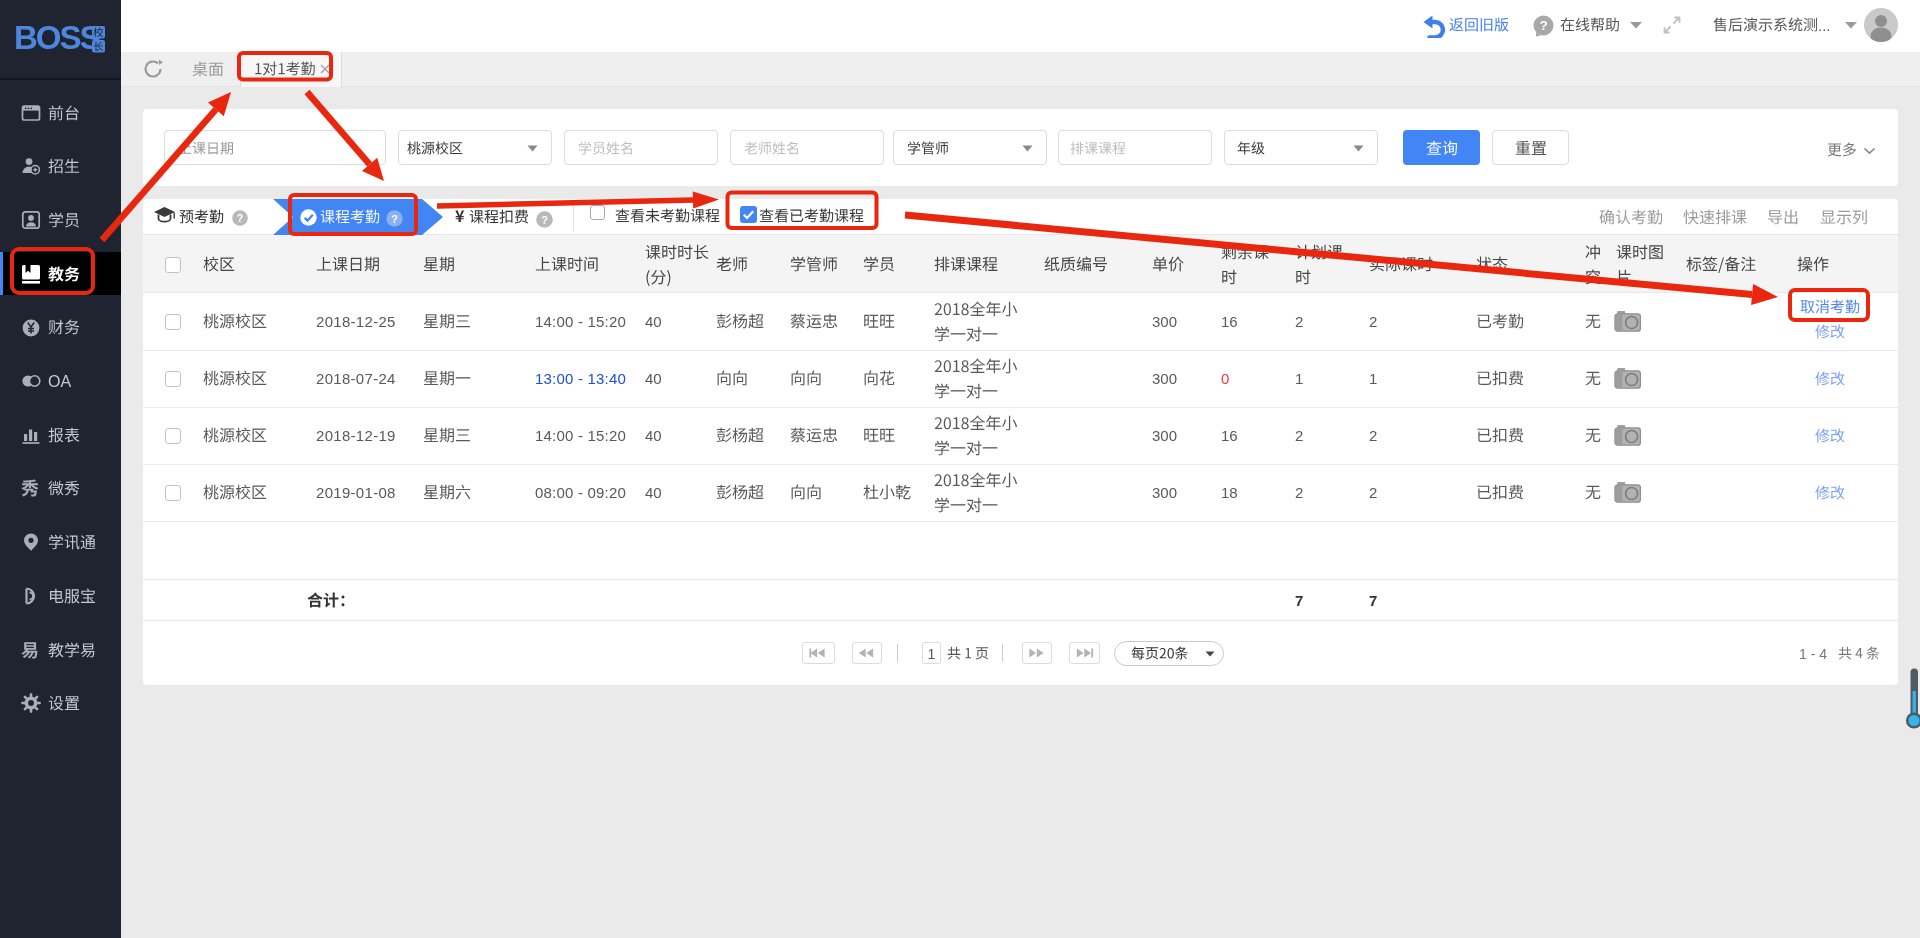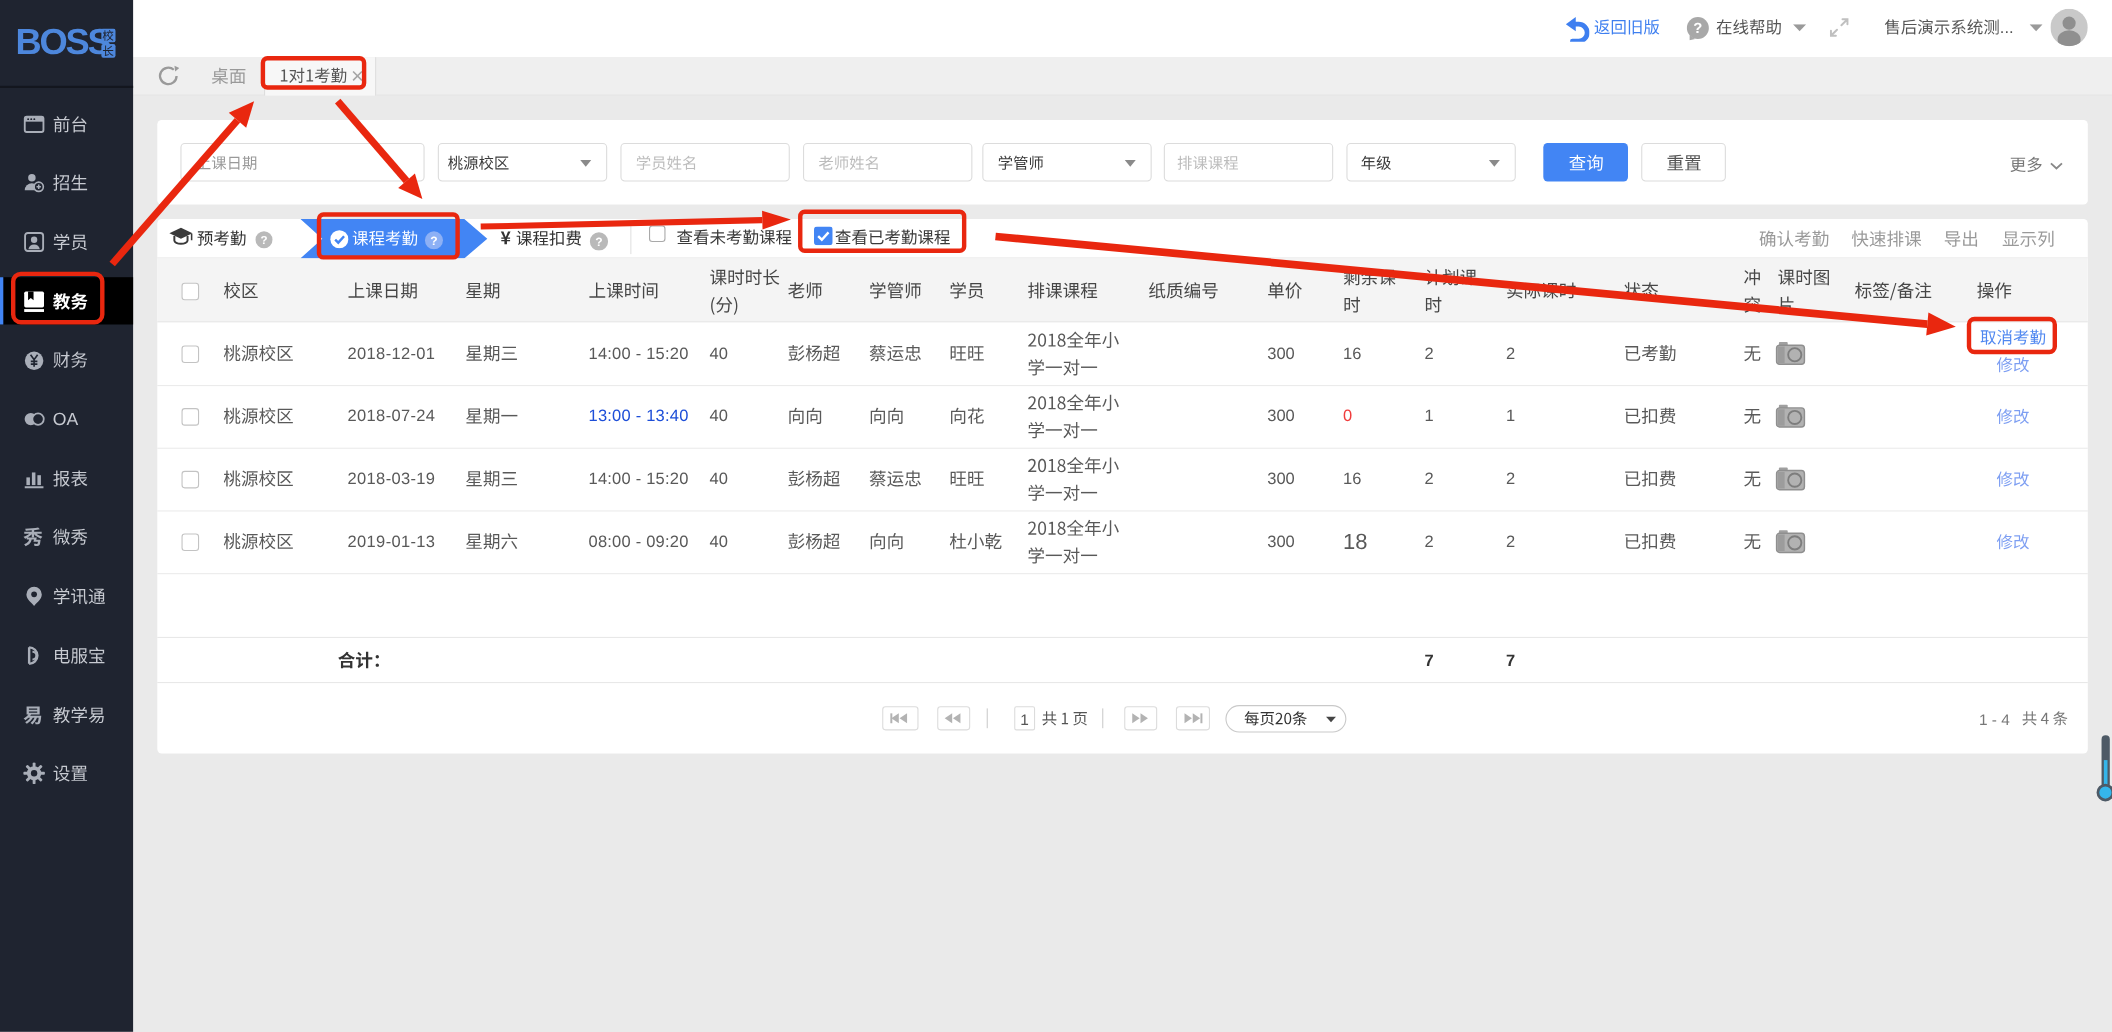--- a/index.html
+++ b/index.html
@@ -620,21 +620,21 @@
 <div class="abs" style="left:143px;top:350.0px;width:1755px;height:1px;background:#ebebeb"></div>
 <div class="abs" style="left:165px;top:313.5px;width:16px;height:16px;background:#fff;border:1.5px solid #c3c3c3;border-radius:3px"></div>
 <div class="at" style="left:203.0px;top:313.3px">
       <svg class="vt" width="65" height="20" fill="#595959">
         <use href="#g52" transform="translate(0.0,14.08) scale(0.01600,-0.01600)"></use>
         <use href="#g53" transform="translate(16.0,14.08) scale(0.01600,-0.01600)"></use>
         <use href="#g21" transform="translate(32.0,14.08) scale(0.01600,-0.01600)"></use>
         <use href="#g54" transform="translate(48.0,14.08) scale(0.01600,-0.01600)"></use>
       </svg>
     </div>
-<div class="at " style="left:316.0px;top:312.0px;font-size:15px;color:#595959;font-weight:normal;letter-spacing:0.3px;line-height:20px">2018-12-01</div>
+<div class="at " style="left:316.0px;top:312.0px;font-size:15px;color:#595959;font-weight:normal;letter-spacing:0.3px;line-height:20px">2018-12-25</div>
 <div class="at" style="left:423.0px;top:313.3px">
       <svg class="vt" width="49" height="20" fill="#595959">
         <use href="#g84" transform="translate(0.0,14.08) scale(0.01600,-0.01600)"></use>
         <use href="#g51" transform="translate(16.0,14.08) scale(0.01600,-0.01600)"></use>
         <use href="#g115" transform="translate(32.0,14.08) scale(0.01600,-0.01600)"></use>
       </svg>
     </div>
 <div class="at " style="left:535.0px;top:312.0px;font-size:15px;color:#595959;font-weight:normal;letter-spacing:0.2px;line-height:20px">14:00 - 15:20</div>
 <div class="at " style="left:645.0px;top:312.0px;font-size:15px;color:#595959;font-weight:normal;letter-spacing:0.0px;line-height:20px">40</div>
 <div class="at" style="left:716.0px;top:313.3px">
@@ -800,21 +800,21 @@
 <div class="abs" style="left:143px;top:464.0px;width:1755px;height:1px;background:#ebebeb"></div>
 <div class="abs" style="left:165px;top:427.5px;width:16px;height:16px;background:#fff;border:1.5px solid #c3c3c3;border-radius:3px"></div>
 <div class="at" style="left:203.0px;top:427.3px">
       <svg class="vt" width="65" height="20" fill="#595959">
         <use href="#g52" transform="translate(0.0,14.08) scale(0.01600,-0.01600)"></use>
         <use href="#g53" transform="translate(16.0,14.08) scale(0.01600,-0.01600)"></use>
         <use href="#g21" transform="translate(32.0,14.08) scale(0.01600,-0.01600)"></use>
         <use href="#g54" transform="translate(48.0,14.08) scale(0.01600,-0.01600)"></use>
       </svg>
     </div>
-<div class="at " style="left:316.0px;top:426.0px;font-size:15px;color:#595959;font-weight:normal;letter-spacing:0.3px;line-height:20px">2018-03-19</div>
+<div class="at " style="left:316.0px;top:426.0px;font-size:15px;color:#595959;font-weight:normal;letter-spacing:0.3px;line-height:20px">2018-12-19</div>
 <div class="at" style="left:423.0px;top:427.3px">
       <svg class="vt" width="49" height="20" fill="#595959">
         <use href="#g84" transform="translate(0.0,14.08) scale(0.01600,-0.01600)"></use>
         <use href="#g51" transform="translate(16.0,14.08) scale(0.01600,-0.01600)"></use>
         <use href="#g115" transform="translate(32.0,14.08) scale(0.01600,-0.01600)"></use>
       </svg>
     </div>
 <div class="at " style="left:535.0px;top:426.0px;font-size:15px;color:#595959;font-weight:normal;letter-spacing:0.2px;line-height:20px">14:00 - 15:20</div>
 <div class="at " style="left:645.0px;top:426.0px;font-size:15px;color:#595959;font-weight:normal;letter-spacing:0.0px;line-height:20px">40</div>
 <div class="at" style="left:716.0px;top:427.3px">
@@ -887,21 +887,21 @@
 <div class="abs" style="left:143px;top:521.0px;width:1755px;height:1px;background:#ebebeb"></div>
 <div class="abs" style="left:165px;top:484.5px;width:16px;height:16px;background:#fff;border:1.5px solid #c3c3c3;border-radius:3px"></div>
 <div class="at" style="left:203.0px;top:484.3px">
       <svg class="vt" width="65" height="20" fill="#595959">
         <use href="#g52" transform="translate(0.0,14.08) scale(0.01600,-0.01600)"></use>
         <use href="#g53" transform="translate(16.0,14.08) scale(0.01600,-0.01600)"></use>
         <use href="#g21" transform="translate(32.0,14.08) scale(0.01600,-0.01600)"></use>
         <use href="#g54" transform="translate(48.0,14.08) scale(0.01600,-0.01600)"></use>
       </svg>
     </div>
-<div class="at " style="left:316.0px;top:483.0px;font-size:15px;color:#595959;font-weight:normal;letter-spacing:0.3px;line-height:20px">2019-01-13</div>
+<div class="at " style="left:316.0px;top:483.0px;font-size:15px;color:#595959;font-weight:normal;letter-spacing:0.3px;line-height:20px">2019-01-08</div>
 <div class="at" style="left:423.0px;top:484.3px">
       <svg class="vt" width="49" height="20" fill="#595959">
         <use href="#g84" transform="translate(0.0,14.08) scale(0.01600,-0.01600)"></use>
         <use href="#g51" transform="translate(16.0,14.08) scale(0.01600,-0.01600)"></use>
         <use href="#g136" transform="translate(32.0,14.08) scale(0.01600,-0.01600)"></use>
       </svg>
     </div>
 <div class="at " style="left:535.0px;top:483.0px;font-size:15px;color:#595959;font-weight:normal;letter-spacing:0.2px;line-height:20px">08:00 - 09:20</div>
 <div class="at " style="left:645.0px;top:483.0px;font-size:15px;color:#595959;font-weight:normal;letter-spacing:0.0px;line-height:20px">40</div>
 <div class="at" style="left:716.0px;top:484.3px">
@@ -937,21 +937,21 @@
     </div>
 <div class="at" style="left:934.0px;top:496.8px">
       <svg class="vt" width="65" height="20" fill="#595959">
         <use href="#g27" transform="translate(0.0,14.08) scale(0.01600,-0.01600)"></use>
         <use href="#g128" transform="translate(16.0,14.08) scale(0.01600,-0.01600)"></use>
         <use href="#g18" transform="translate(32.0,14.08) scale(0.01600,-0.01600)"></use>
         <use href="#g128" transform="translate(48.0,14.08) scale(0.01600,-0.01600)"></use>
       </svg>
     </div>
 <div class="at " style="left:1152.0px;top:483.0px;font-size:15px;color:#595959;font-weight:normal;letter-spacing:0.0px;line-height:20px">300</div>
-<div class="at " style="left:1221.0px;top:483.0px;font-size:20px;color:#595959;font-weight:normal;letter-spacing:0.0px;line-height:20px">18</div>
+<div class="at " style="left:1221.0px;top:483.0px;font-size:15px;color:#595959;font-weight:normal;letter-spacing:0.0px;line-height:20px">18</div>
 <div class="at " style="left:1295.0px;top:483.0px;font-size:15px;color:#595959;font-weight:normal;letter-spacing:0.0px;line-height:20px">2</div>
 <div class="at " style="left:1369.0px;top:483.0px;font-size:15px;color:#595959;font-weight:normal;letter-spacing:0.0px;line-height:20px">2</div>
 <div class="at" style="left:1476.0px;top:484.3px">
       <svg class="vt" width="49" height="20" fill="#595959">
         <use href="#g75" transform="translate(0.0,14.08) scale(0.01600,-0.01600)"></use>
         <use href="#g71" transform="translate(16.0,14.08) scale(0.01600,-0.01600)"></use>
         <use href="#g72" transform="translate(32.0,14.08) scale(0.01600,-0.01600)"></use>
       </svg>
     </div>
 <div class="at" style="left:1585.0px;top:484.3px">

